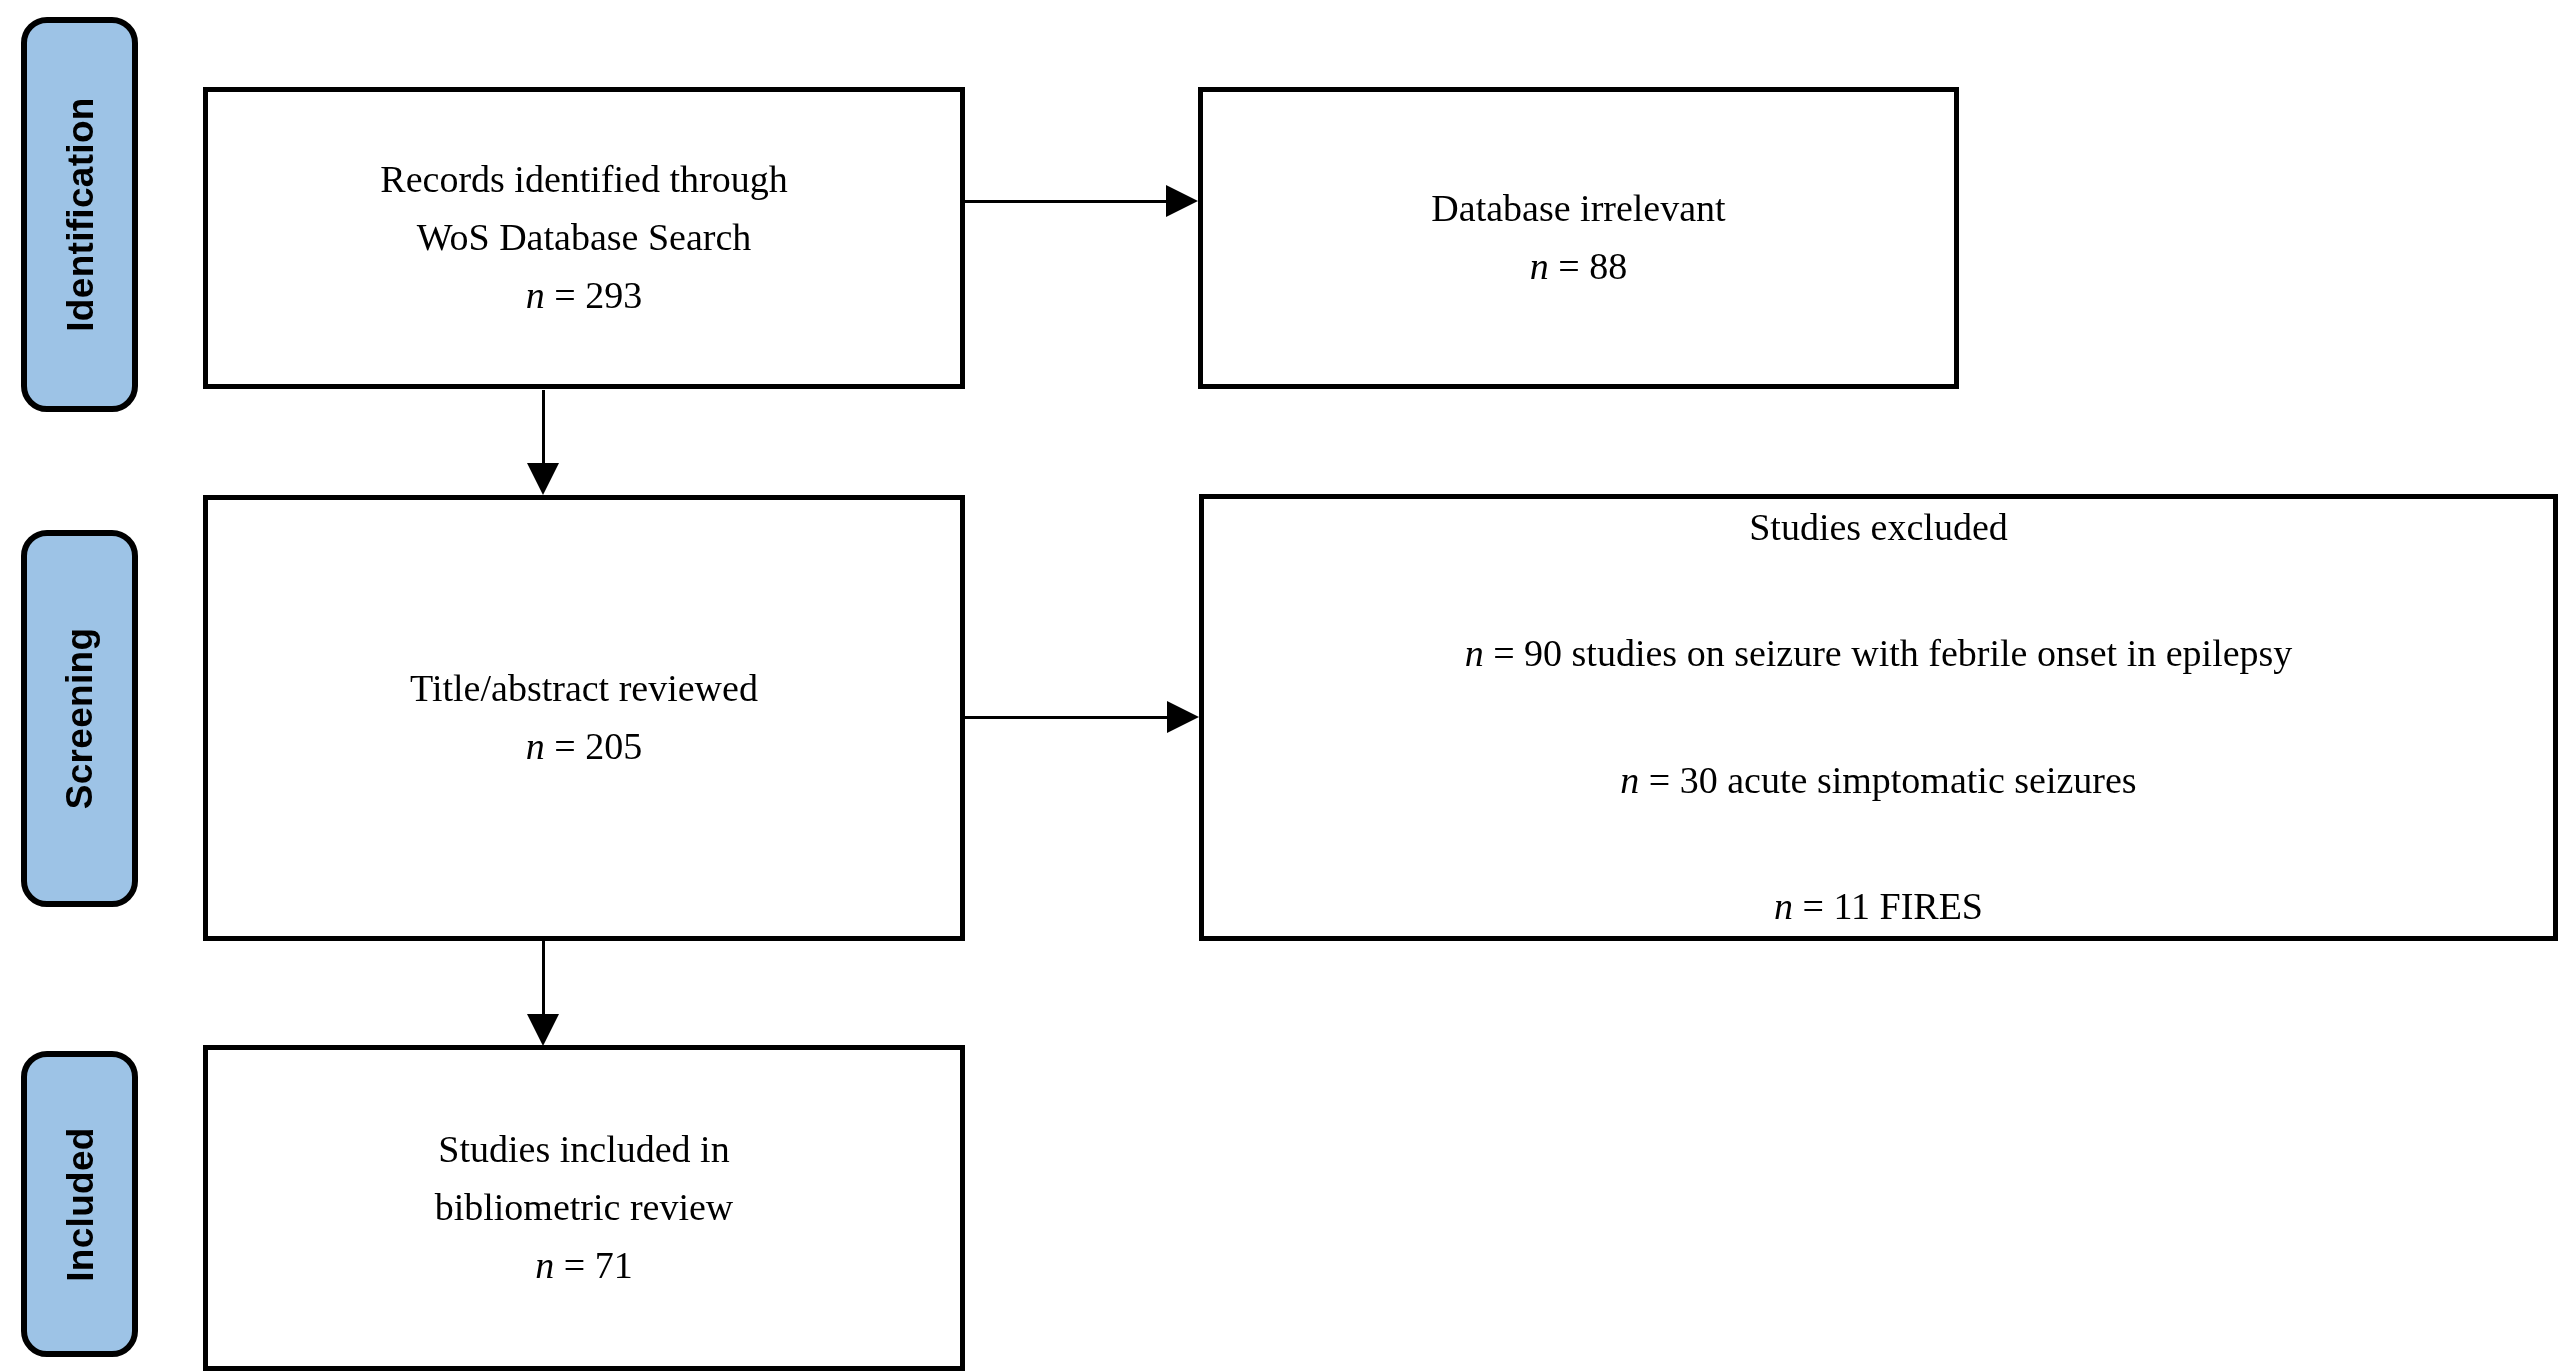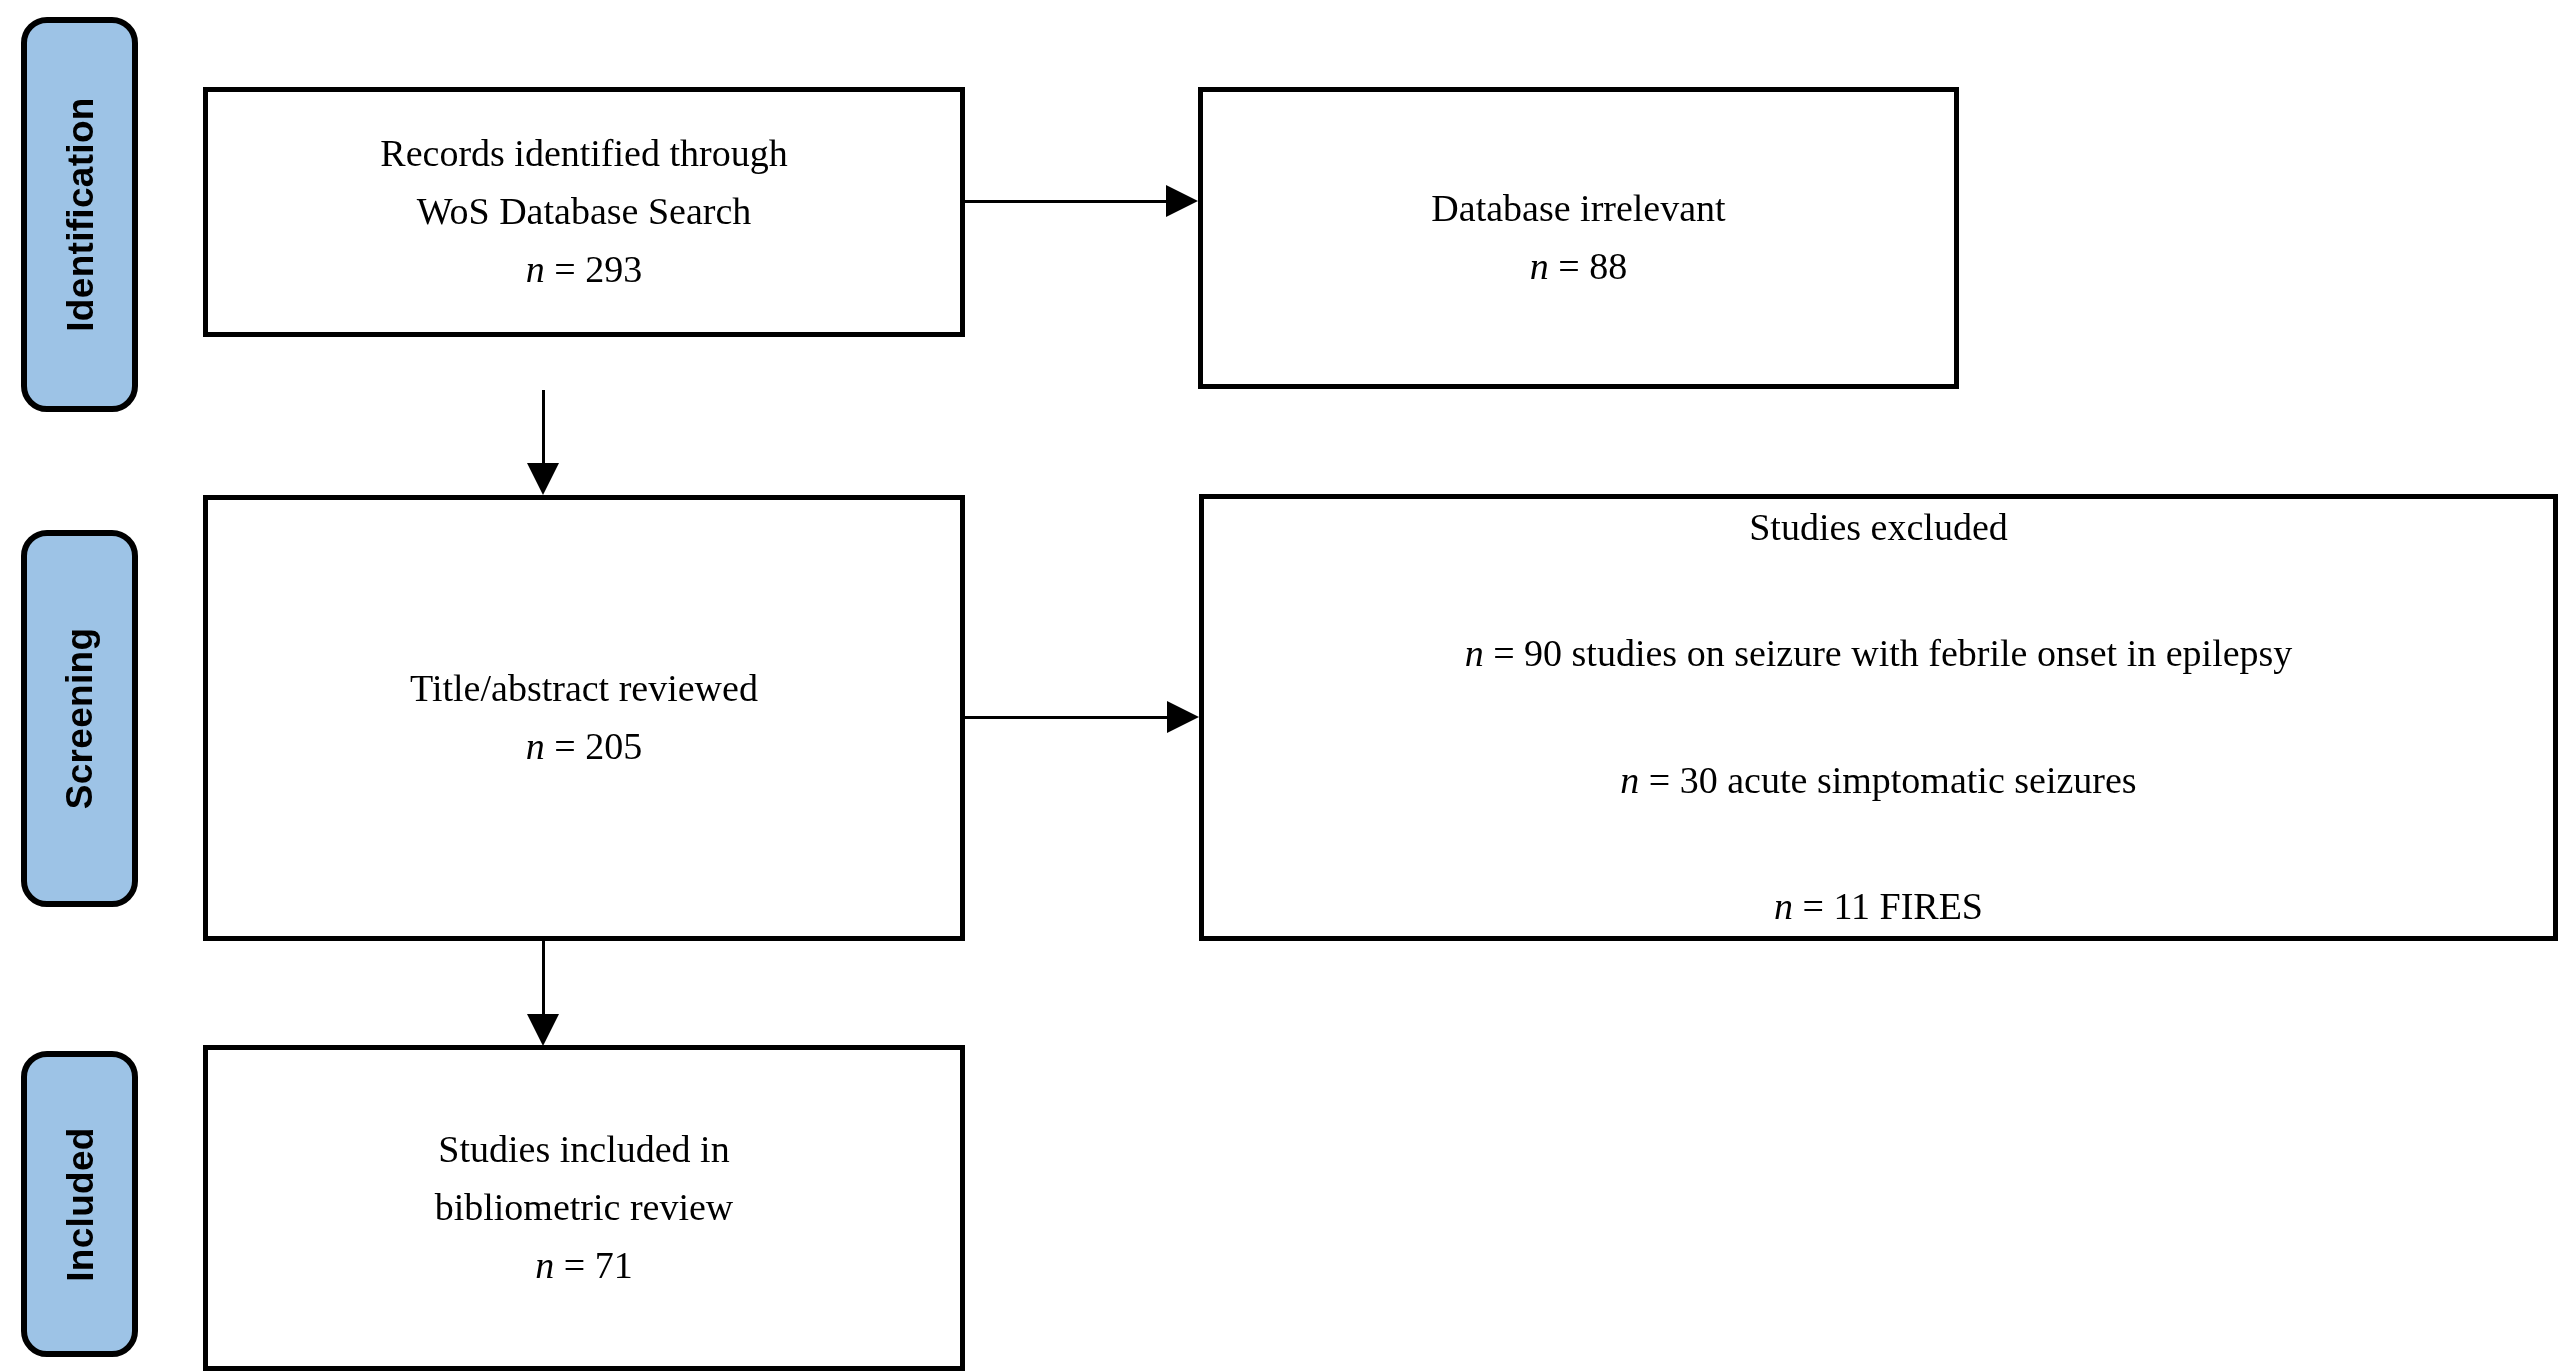--- a/index.html
+++ b/index.html
@@ -98,21 +98,21 @@
   </div>
 
   <div class="phase-tab" style="left:21.4px; top:530px; width:117px; height:377px;">
     <span class="phase-tab-label">Screening</span>
   </div>
 
   <div class="phase-tab" style="left:21.4px; top:1051px; width:117px; height:306px;">
     <span class="phase-tab-label">Included</span>
   </div>
 
-  <div class="flow-box" style="left:203px; top:87px; width:762px; height:250px;">
+  <div class="flow-box" style="left:203px; top:87px; width:762px; height:302px;">
     <div class="flow-line">Records identified through</div>
     <div class="flow-line">WoS Database Search</div>
     <div class="flow-line">
       <span class="n-var">n</span><span> = </span><span>293</span>
     </div>
   </div>
 
   <div class="flow-box" style="left:1198px; top:87px; width:761px; height:302px;">
     <div class="flow-line">Database irrelevant</div>
     <div class="flow-line">

